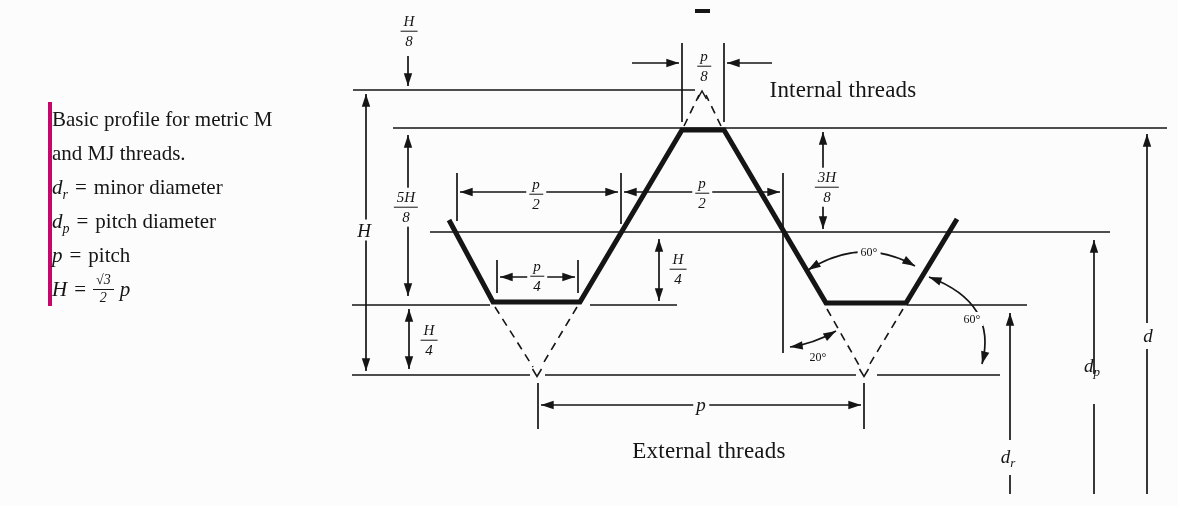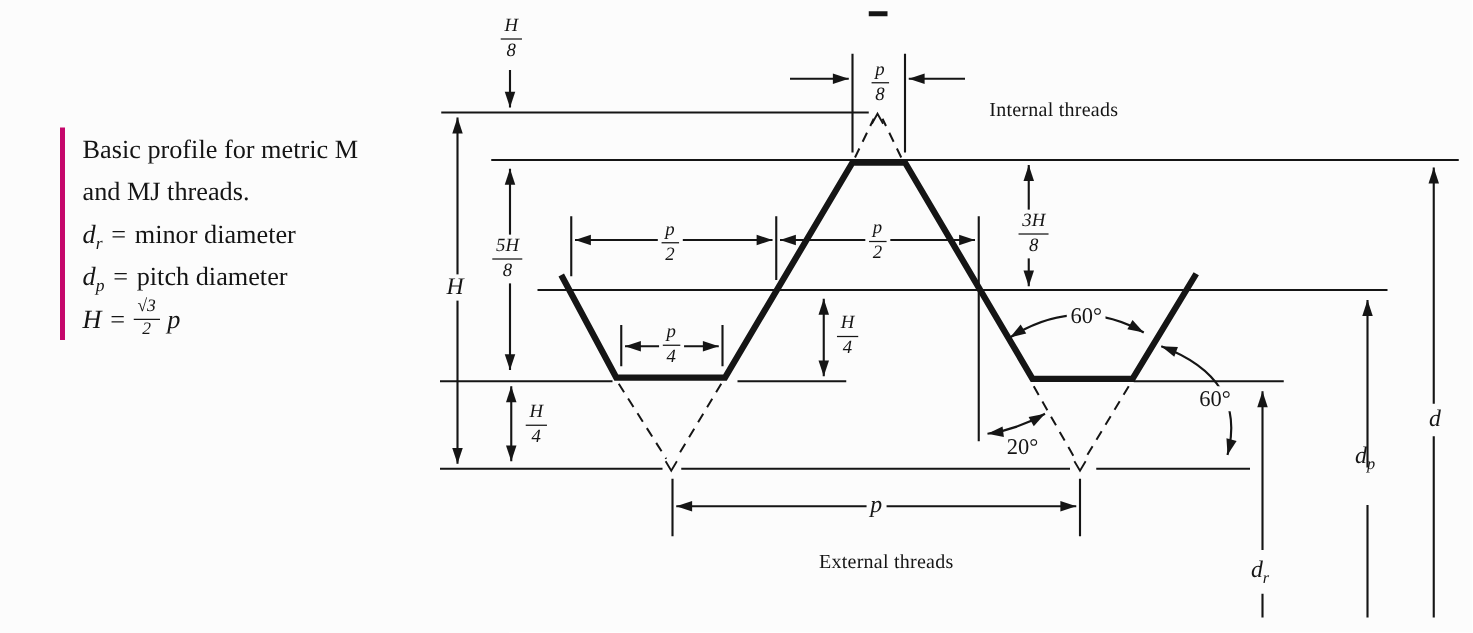--- a/index.html
+++ b/index.html
@@ -13,30 +13,30 @@
   .thin line,.thin path{stroke:var(--ink,#151515);stroke-width:1.7;fill:none;}
   .dash line{stroke:var(--ink,#151515);stroke-width:1.6;stroke-dasharray:8 6;fill:none;}
   .caret{stroke:var(--ink,#151515);stroke-width:1.5;fill:none;}
   .profile{stroke:var(--ink,#151515);stroke-width:5;fill:none;stroke-linejoin:miter;}
   .ah-fill{fill:var(--ink,#151515);stroke:none;}
   .stray{fill:var(--ink,#151515);}
 
   .lbl{position:absolute;transform:translate(-50%,-50%);white-space:nowrap;line-height:1;}
   .bg{background:var(--background,#fcfcfc);padding:1px 3px;}
   .math{font-style:italic;font-size:19px;}
-  .ang{font-style:normal;font-size:18px;}
-  .thr{font-style:normal;font-size:16px;letter-spacing:.2px;}
+  .ang{font-style:normal;font-size:12px;}
+  .thr{font-style:normal;font-size:23px;letter-spacing:.2px;}
   .dia{font-style:italic;font-size:19px;}
   .dia sub{font-size:13px;line-height:0;}
   .frac{display:inline-flex;flex-direction:column;align-items:center;
         font-size:15px;font-style:italic;line-height:1.12;}
   .frac .num{border-bottom:1.4px solid currentColor;padding:0 3px 1px;}
   .frac .den{padding-top:1px;}
 
-  .caption{position:absolute;left:48px;top:102px;display:flex;gap:14px;}
+  .caption{position:absolute;left:48px;top:102px;display:flex;}
   .cap-bar{width:4px;background:var(--accent-bar,#c5076b);}
   .cap-text{font-size:21px;line-height:34px;}
   .cap-line sub{font-size:14px;font-style:italic;line-height:0;}
   .cap-line .eq{margin:0 7px;font-style:normal;}
   .cap-line i{font-style:italic;}
   .formula{display:flex;align-items:center;}
   .formula .frac{font-size:14px;line-height:1.05;margin-right:6px;}
 </style>
 </head>
 <body>
@@ -167,20 +167,21 @@
   <span class="lbl dia" style="left:1092px;top:365px"><i>d</i><sub>p</sub></span>
   <span class="lbl dia" style="left:1008px;top:456px"><i>d</i><sub>r</sub></span>
 
   <div class="caption">
     <div class="cap-bar"></div>
     <div class="cap-text">
       <div class="cap-line">Basic profile for metric M</div>
       <div class="cap-line">and MJ threads.</div>
       <div class="cap-line"><i>d</i><sub>r</sub><span class="eq">=</span><span>minor diameter</span></div>
       <div class="cap-line"><i>d</i><sub>p</sub><span class="eq">=</span><span>pitch diameter</span></div>
+      <div class="cap-line"><i>p</i><sub></sub><span class="eq">=</span><span>pitch</span></div>
       <div class="cap-line formula">
           <i>H</i>
           <span class="eq">=</span>
           <span class="frac">
             <span class="num">√3</span>
             <span class="den">2</span>
           </span>
           <i>p</i>
         </div>
     </div>

